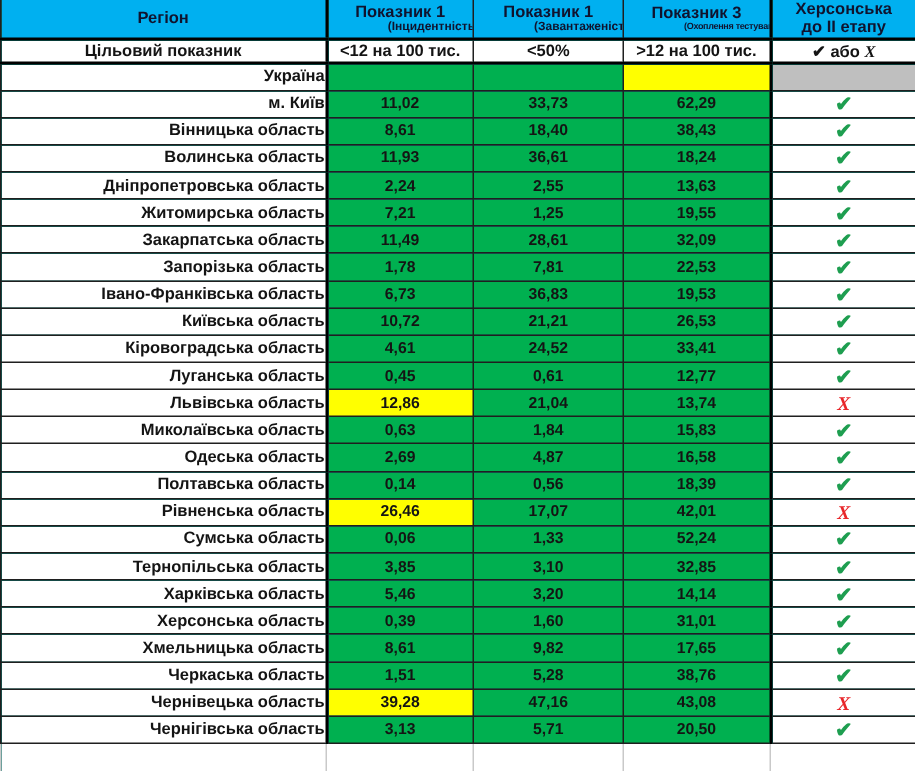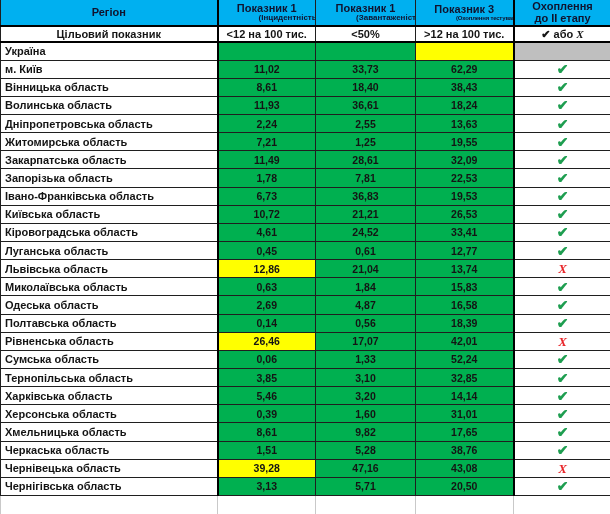--- a/index.html
+++ b/index.html
@@ -40,21 +40,21 @@
   tr.head-target{height:16px;}
   tr.head-target th{
     background:#ffffff;font-size:11px;
     border-bottom:2px solid var(--thick);
   }
   
   .sep-left{border-left:2px solid var(--thick);}
   
   tbody tr{height:17.77px;}
   td.region{
-    text-align:left;padding-left:4px;font-size:11px;background:#ffffff;
+    text-align:right;padding-left:4px;font-size:11px;background:#ffffff;
   }
   td.val{font-size:10.5px;}
   td.val.green{background:var(--green);}
   td.val.yellow{background:var(--yellow);}
   td.ready{background:#ffffff;}
   td.ready.check{color:var(--check);font-size:14px;line-height:1;}
   td.ready.cross{
     color:var(--cross);
     font-family:"Liberation Serif",serif;
     font-style:italic;font-size:13px;line-height:1;
@@ -93,21 +93,21 @@
         </th>
         <th>
           <div class="ht">Показник 1</div>
           <div class="hs">(Завантаженість ліжок)</div>
         </th>
         <th>
           <div class="ht">Показник 3</div>
           <div class="hs tiny">(Охоплення тестуванням)</div>
         </th>
         <th class="sep-left">
-          <div class="ht">Охоплення</div>
+          <div class="ht">Херсонська</div>
           <div class="ht">до ІІ етапу</div>
         </th>
       </tr>
       <tr class="head-target">
         <th>Цільовий показник</th>
         <th class="sep-left">&lt;12 на 100 тис.</th>
         <th>&lt;50%</th>
         <th>&gt;12 на 100 тис.</th>
         <th class="sep-left">
           <span>✔</span>

